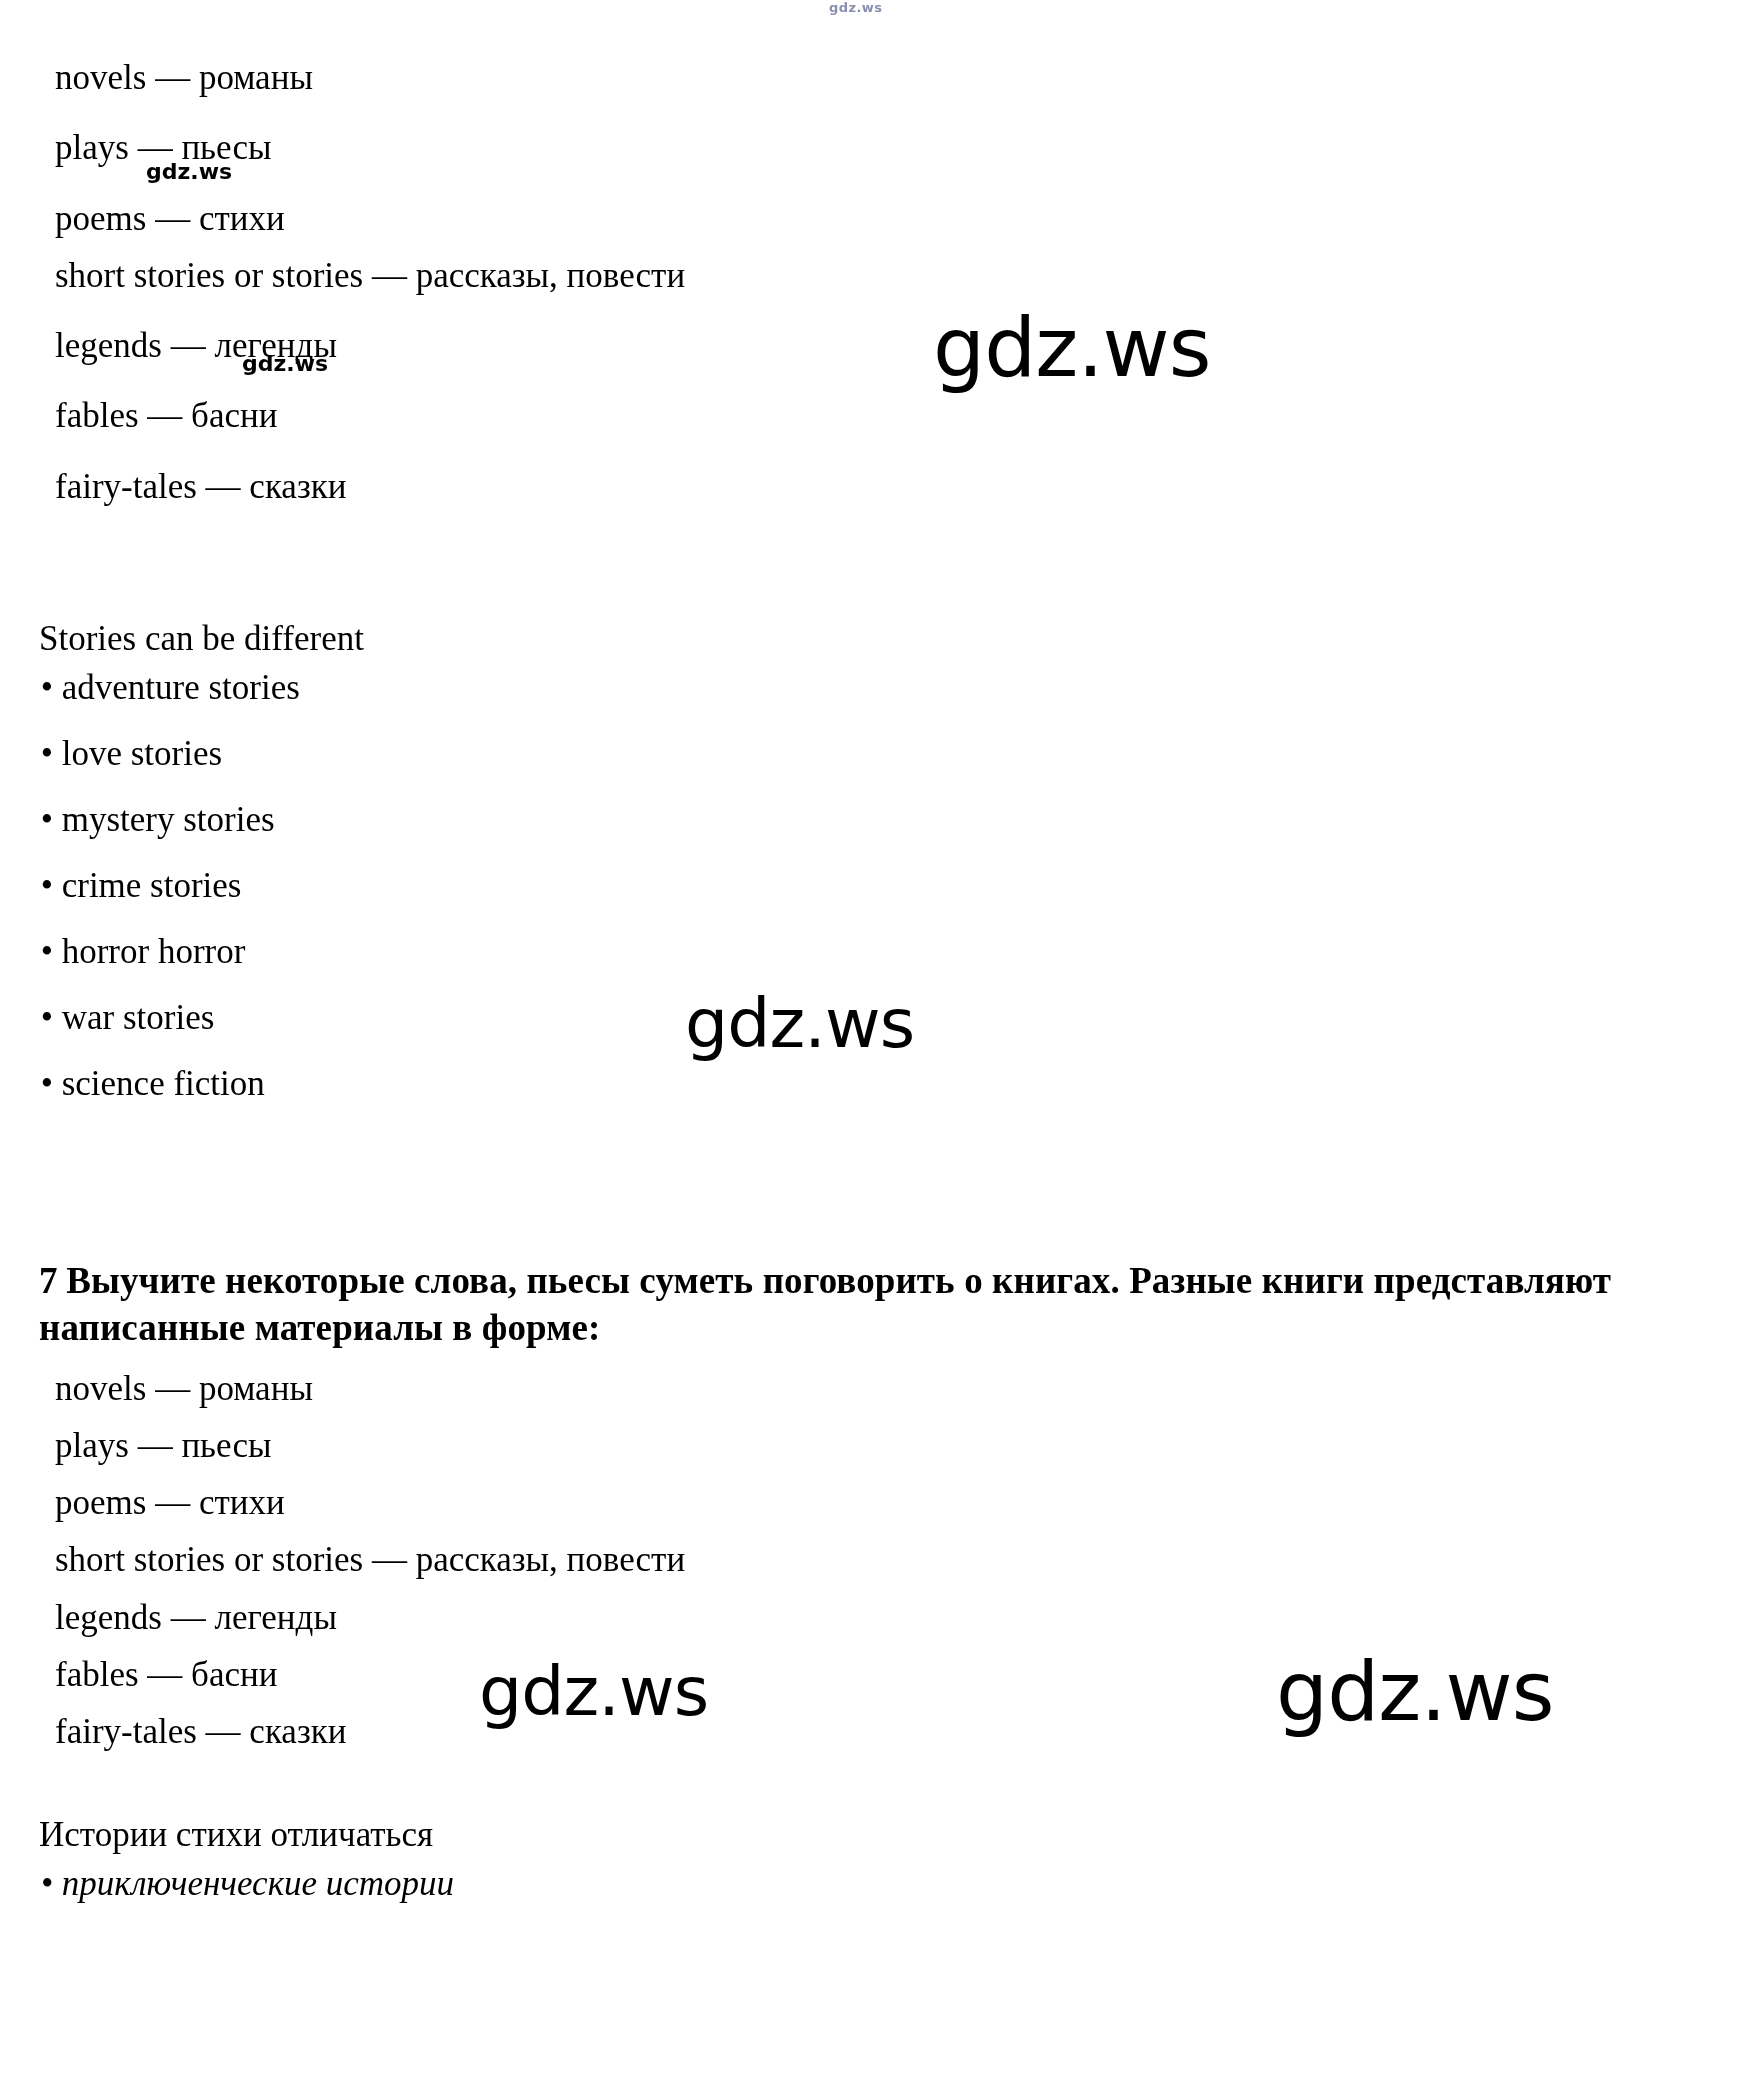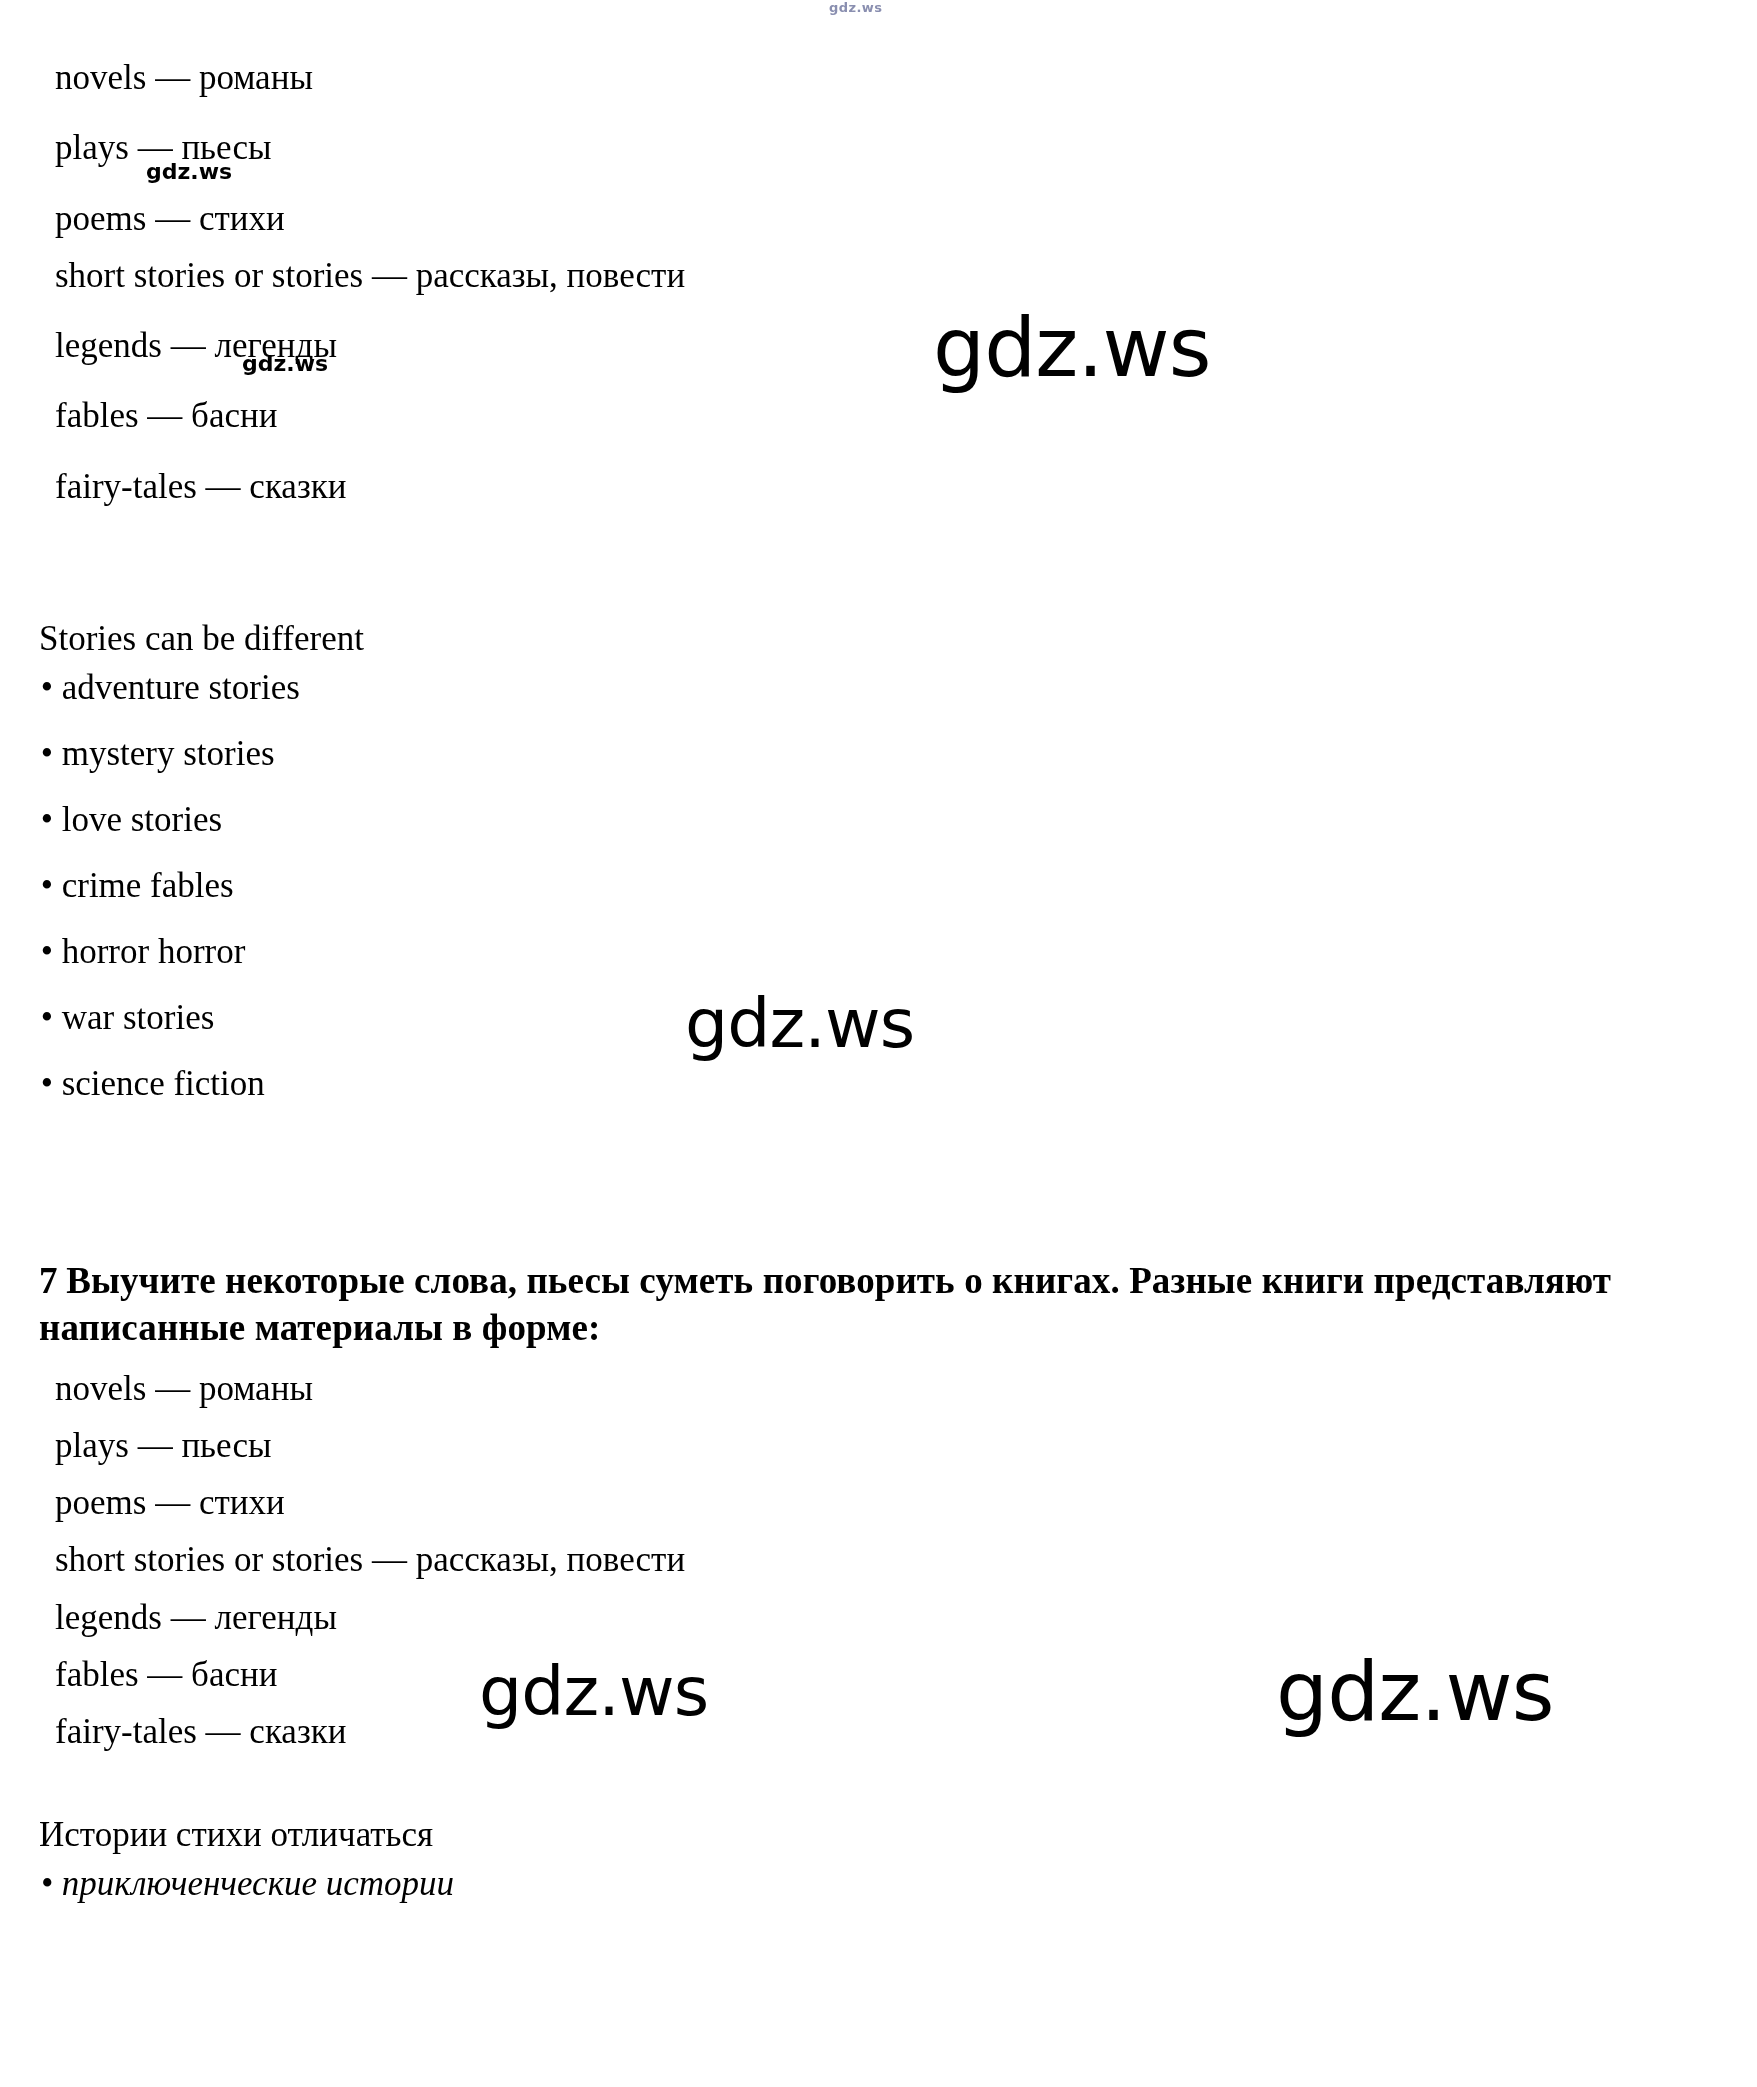--- a/index.html
+++ b/index.html
@@ -107,23 +107,23 @@
     <div class="vocab-line">fables — басни</div>
     <div class="vocab-line">fairy-tales — сказки</div>
   </div>
 
   <div class="spacer-lg"></div>
 
   <div class="section-label">Stories can be different</div>
 
   <div class="bullets-1">
     <div class="bullet-line">• adventure stories</div>
+    <div class="bullet-line">• love stories</div>
     <div class="bullet-line">• mystery stories</div>
-    <div class="bullet-line">• love stories</div>
-    <div class="bullet-line">• crime fables</div>
+    <div class="bullet-line">• crime stories</div>
     <div class="bullet-line">• horror horror</div>
     <div class="bullet-line">• war stories</div>
     <div class="bullet-line">• science fiction</div>
   </div>
 
   <div class="spacer-xl"></div>
 
   <div class="task-heading">
     <span class="num">7</span><span>Выучите некоторые слова, пьесы суметь поговорить о книгах. Разные книги представляют написанные материалы в форме:</span>
   </div>

